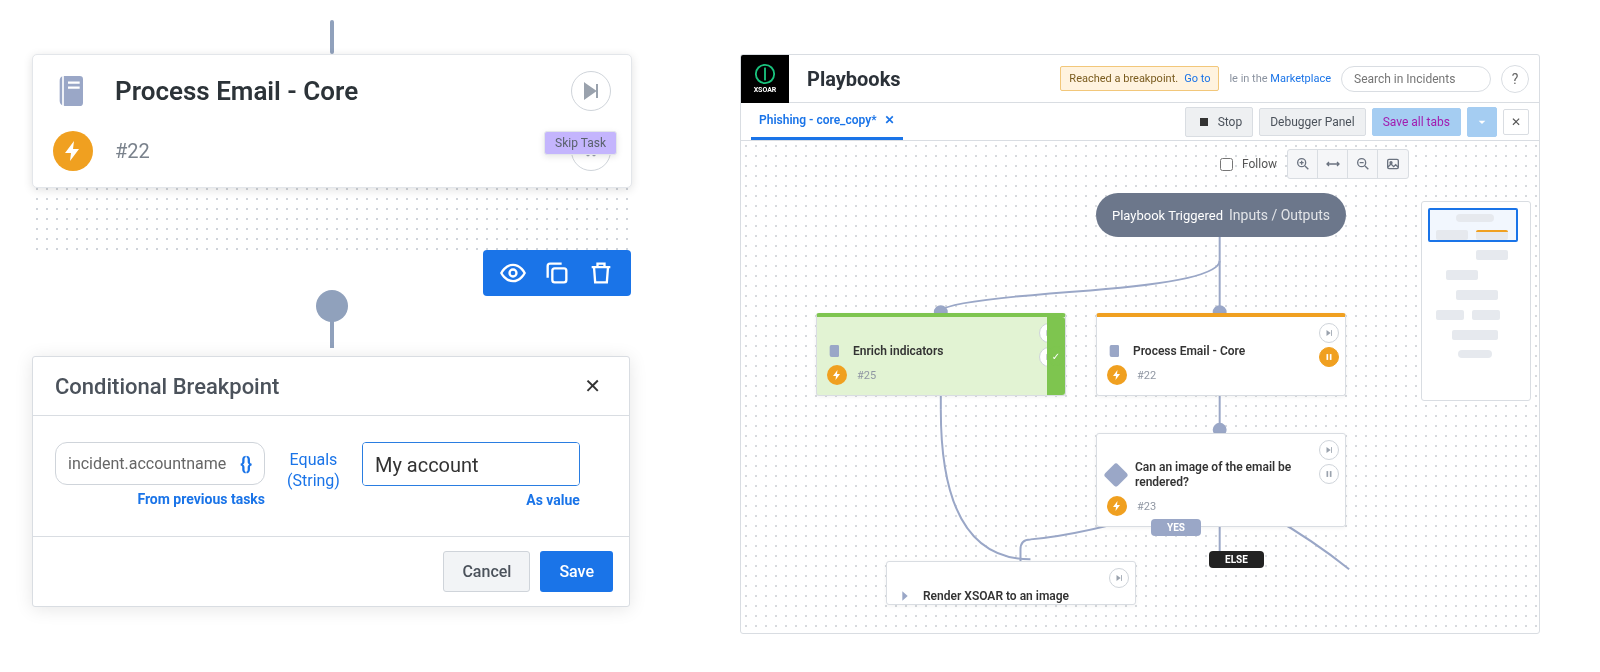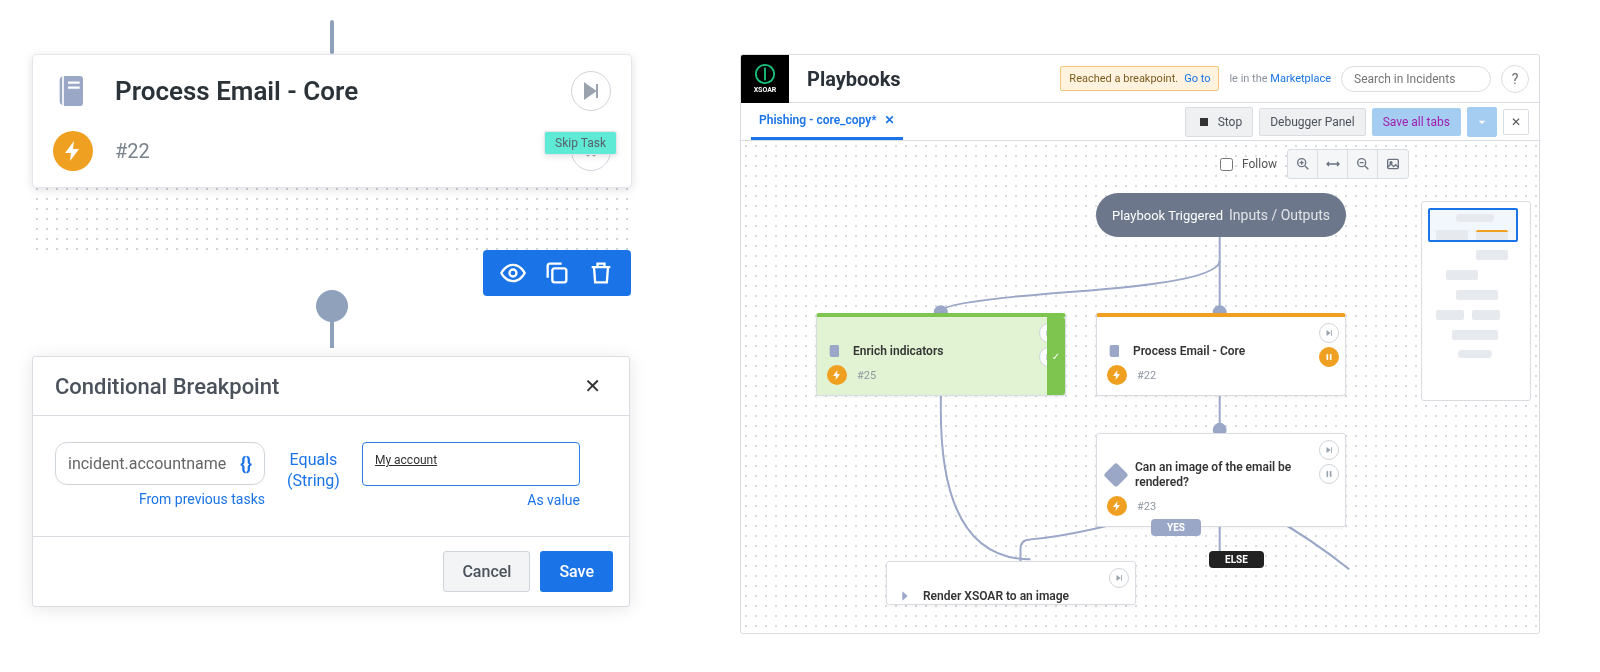--- a/index.html
+++ b/index.html
@@ -20,44 +20,44 @@
   *{box-sizing:border-box;font-family:-apple-system,BlinkMacSystemFont,"Segoe UI",Roboto,Arial,sans-serif;}
   body{margin:0;background:#fff;width:1600px;height:672px;position:relative;overflow:hidden;}
   
   .task-card{position:absolute;left:32px;top:54px;width:600px;}
   .task-card .dotbg{background-image:radial-gradient(circle,#d0d4da 1px,transparent 1px);background-size:10px 10px;height:200px;position:relative;}
   .task-card .card{position:absolute;left:0;top:0;width:100%;background:#fff;border:1px solid var(--grey-light);border-radius:5px;box-shadow:0 2px 10px rgba(0,0,0,.12);padding:16px 20px;}
   .task-card .row1{display:flex;align-items:center;gap:22px;}
   .book-icon svg{width:40px;height:40px;display:block;}
   .task-title{font-size:26px;font-weight:600;color:var(--text);}
   .circle-btn{margin-left:auto;width:40px;height:40px;border-radius:50%;border:1.5px solid #cfd4da;display:flex;align-items:center;justify-content:center;color:#9aa2ad;cursor:pointer;background:#fff;}
-  .tooltip{position:absolute;right:14px;top:76px;background:#5eead4;border:1px solid var(--grey-light);border-radius:3px;padding:4px 10px;font-size:12px;color:#5a626d;box-shadow:0 2px 6px rgba(0,0,0,.1);}
+  .tooltip{position:absolute;right:14px;top:76px;background:#c4b5fd;border:1px solid var(--grey-light);border-radius:3px;padding:4px 10px;font-size:12px;color:#5a626d;box-shadow:0 2px 6px rgba(0,0,0,.1);}
   .task-card .row2{display:flex;align-items:center;gap:22px;margin-top:20px;}
   .bolt-icon{width:40px;height:40px;border-radius:50%;background:var(--orange);display:flex;align-items:center;justify-content:center;color:#fff;}
   .task-id{font-size:20px;color:var(--muted);}
   .pause-btn{margin-left:auto;}
   
   .action-bar{position:absolute;right:1px;bottom:-42px;background:var(--blue);height:46px;border-radius:4px;display:flex;align-items:center;gap:16px;padding:0 16px;}
   .action-bar .ab-btn{color:#fff;display:flex;align-items:center;justify-content:center;}
   .connector-line{position:absolute;left:50%;top:-34px;width:4px;height:34px;background:#90a1bc;border-radius:2px;transform:translateX(-50%);}
   .connector-ball{position:absolute;left:50%;bottom:-68px;transform:translateX(-50%);width:32px;height:32px;border-radius:50%;background:#90a1bc;}
   .connector-line2{position:absolute;left:50%;bottom:-94px;transform:translateX(-50%);width:4px;height:28px;background:#90a1bc;}
 
   
   .modal{position:absolute;left:32px;top:356px;width:598px;border:1px solid var(--panel-border);border-radius:3px;box-shadow:0 2px 18px rgba(0,0,0,.1);background:#fff;}
   .modal-header{display:flex;align-items:center;justify-content:space-between;padding:16px 22px;border-bottom:1px solid var(--panel-border);}
   .modal-title{font-size:22px;font-weight:500;color:#4b525b;}
   .modal-close{font-size:20px;color:#333;cursor:pointer;background:none;border:none;}
   .modal-body{padding:26px 22px 28px;display:flex;align-items:flex-start;gap:22px;}
   .field-col{display:flex;flex-direction:column;align-items:flex-end;}
   .field-input{border:1px solid #cfd4da;border-radius:12px;padding:10px 12px;font-size:16px;color:#666;min-width:210px;display:flex;align-items:center;gap:8px;position:relative;}
   .field-input .brace{color:var(--blue);font-weight:700;font-size:18px;margin-left:auto;}
-  .subtext{color:var(--blue);font-size:14px;margin-top:6px;cursor:pointer;}
+  .subtext{color:var(--blue);font-size:14px;margin-top:6px;cursor:pointer;font-weight:bold;}
   .operator{color:var(--blue);text-align:center;font-size:16px;line-height:1.3;margin-top:8px;}
-  .value-input{border:1.5px solid #2a7de1;border-radius:4px;padding:10px 12px;font-size:12px;color:#333;width:218px;resize:none;height:44px;text-decoration:underline;}
+  .value-input{border:1.5px solid #2a7de1;border-radius:4px;padding:10px 12px;font-size:20px;color:#333;width:218px;resize:none;height:44px;}
   .modal-footer{border-top:1px solid var(--panel-border);padding:14px 16px;display:flex;justify-content:flex-end;gap:10px;}
   .btn{border-radius:3px;padding:10px 18px;font-size:16px;font-weight:500;cursor:pointer;border:1px solid transparent;}
   .btn-sec{background:#f2f4f6;border-color:#cfd4da;color:#4b525b;}
   .btn-pri{background:var(--blue);color:#fff;}
 
   
   .app{position:absolute;left:740px;top:54px;width:800px;height:580px;border:1px solid var(--panel-border);border-radius:3px;background:#fff;overflow:hidden;}
   .topbar{display:flex;align-items:center;height:48px;border-bottom:1px solid var(--panel-border);}
   .logo{width:48px;height:48px;background:#000;display:flex;align-items:center;justify-content:center;color:#19c37d;font-size:10px;font-weight:700;flex-direction:column;}
   .logo svg{width:22px;height:22px;}

